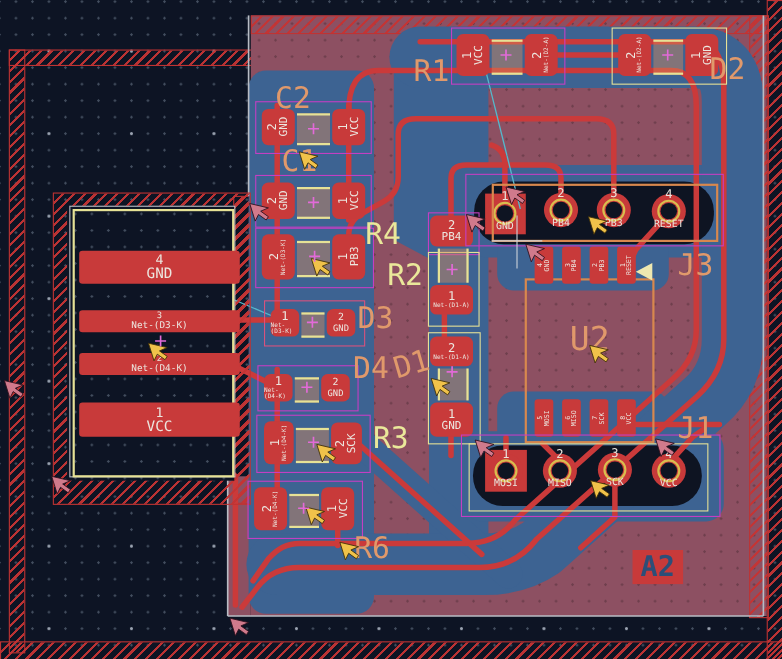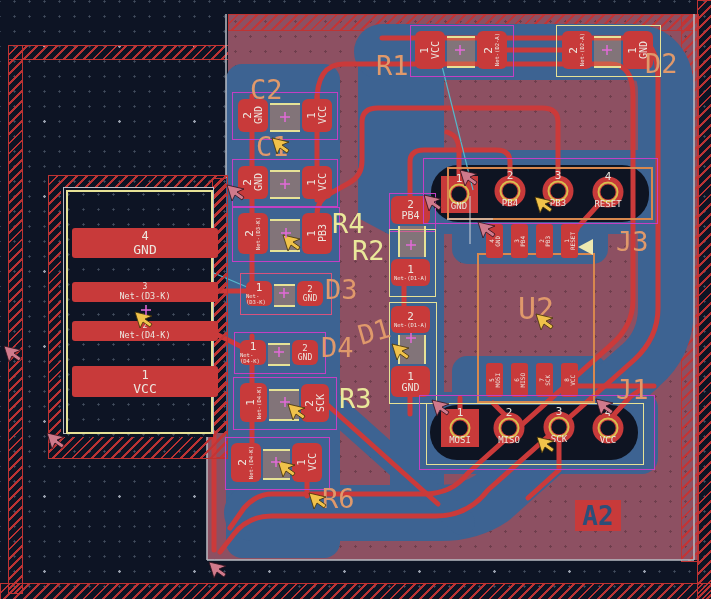--- a/index.html
+++ b/index.html
@@ -355,27 +355,27 @@
   <div class="jtxt" style="left:436px;top:435px;width:48px;font-size:9px;">MOSI</div>
   <div class="jtxt" style="left:499px;top:406px;width:20px;font-size:11px;">2</div>
   <div class="jtxt" style="left:485px;top:435px;width:48px;font-size:9px;">MISO</div>
   <div class="jtxt" style="left:549px;top:405px;width:20px;font-size:11px;">3</div>
   <div class="jtxt" style="left:537px;top:434px;width:44px;font-size:9px;">SCK</div>
   <div class="jtxt" style="left:598px;top:406px;width:20px;font-size:11px;">4</div>
   <div class="jtxt" style="left:586px;top:435px;width:44px;font-size:9px;">VCC</div>
 
   <div class="lbl" style="left:250px;top:74px;">C2</div>
   <div class="lbl" style="left:256px;top:131px;">C1</div>
-  <div class="lbl yel" style="left:332px;top:208px;">R4</div>
+  <div class="lbl yel" style="left:332px;top:198px;">R4</div>
   <div class="lbl yel" style="left:352px;top:235px;">R2</div>
   <div class="lbl" style="left:376px;top:50px;">R1</div>
   <div class="lbl" style="left:645px;top:48px;">D2</div>
   <div class="lbl" style="left:325px;top:274px;">D3</div>
   <div class="lbl" style="left:358px;top:316px;transform:rotate(-16deg);">D1</div>
-  <div class="lbl" style="left:321px;top:332px;">D4</div>
+  <div class="lbl" style="left:321px;top:320px;">D4</div>
   <div class="lbl yel" style="left:339px;top:383px;">R3</div>
   <div class="lbl" style="left:322px;top:483px;">R6</div>
   <div class="lbl" style="left:518px;top:291px;font-size:30px;">U2</div>
   <div class="lbl" style="left:616px;top:226px;">J3</div>
   <div class="lbl" style="left:616px;top:374px;">J1</div>
   <div class="a2box" style="left:575px;top:500px;width:46px;height:31px;">A2</div>
 
   <svg width="711" height="599" style="pointer-events:none;">
     <defs>
       <path id="arr" d="M0,0 L5,16 L8,10 L15,15 L17,12 L10,7 L17,4 Z"></path>

